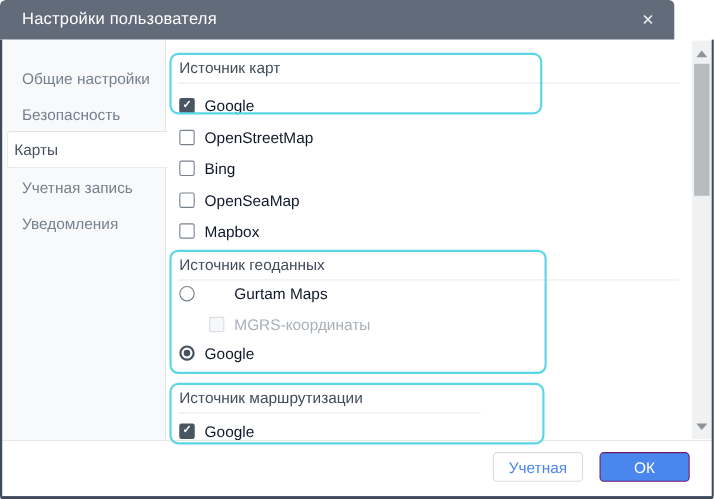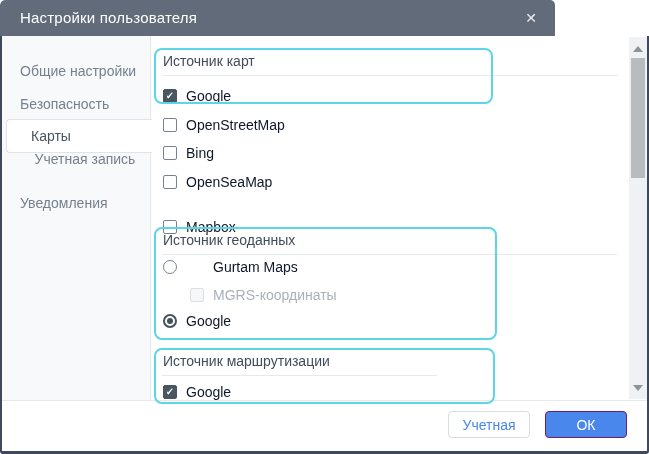--- a/index.html
+++ b/index.html
@@ -4,28 +4,28 @@
 <style>
   html,body{margin:0;padding:0;background:#fff;}
   *{box-sizing:border-box;font-family:"Liberation Sans", sans-serif;}
   .dialog{position:relative;width:649px;height:454px;background:#fff;overflow:hidden;border-radius:5px 5px 3px 3px;}
   
   .edge{position:absolute;background:#3e4a5c;z-index:20;}
   .edge.left{left:0;top:36px;width:2px;height:415px;}
   .edge.right{right:0;top:36px;width:2px;height:415px;}
   .edge.bottom{left:0;top:451px;width:649px;height:3px;}
   
-  .titlebar{position:absolute;left:0;top:0;width:555px;height:36px;background:#626b79;border-radius:5px 5px 0 0;z-index:21;}
+  .titlebar{position:absolute;left:0;top:0;width:613px;height:36px;background:#626b79;border-radius:5px 5px 0 0;z-index:21;}
   .titlebar .title{position:absolute;left:20px;top:0;line-height:36px;font-size:15px;font-weight:500;color:#ffffff;letter-spacing:.2px;}
   .titlebar .close{position:absolute;right:18px;top:0;line-height:36px;font-size:14px;color:#eceef2;cursor:pointer;}
   
   .sidebar-bg{position:absolute;left:2px;top:36px;width:148px;height:364px;background:#f8f9fa;}
   .divider-v{position:absolute;left:150px;top:36px;width:1px;height:364px;background:#e4e7e9;}
   .tab{position:absolute;left:2px;width:148px;height:33px;display:flex;align-items:center;padding-left:18px;font-size:14px;color:#76818f;cursor:pointer;}
-  .tab.selected{left:6px;top:119px;width:146px;height:34px;background:#ffffff;border:1px solid #e1e4e7;border-right:none;border-radius:4px 0 0 4px;color:#49545f;padding-left:24px;z-index:3;}
+  .tab.selected{left:6px;top:119px;width:146px;height:34px;background:#ffffff;border:1px solid #e1e4e7;border-right:none;border-radius:4px 0 0 4px;color:#49545f;padding-left:6px;z-index:3;}
   
   .hl{position:absolute;border:2px solid #5cd6e6;border-radius:8px;z-index:6;pointer-events:none;}
   .hl.b1{left:154px;top:48px;width:339px;height:56px;}
   .hl.b2{left:154px;top:227px;width:343px;height:113px;}
   .hl.b3{left:154px;top:348px;width:341px;height:56px;}
   
   .sec-title{position:absolute;left:163px;font-size:14px;font-weight:500;color:#414d5b;z-index:2;}
   .underline{position:absolute;height:1px;background:#e7e9eb;z-index:1;}
   .row{position:absolute;left:163px;height:20px;display:flex;align-items:center;gap:9px;cursor:pointer;z-index:2;}
   .row .lbl{font-size:14px;color:#0f172a;white-space:nowrap;}
@@ -67,21 +67,21 @@
   <div class="divider-v"></div>
   <div class="tab" style="top:87px;">
       <span>Безопасность</span>
     </div>
   <div class="tab" style="top:54px;">
       <span>Общие настройки</span>
     </div>
   <div class="tab selected">
       <span>Карты</span>
     </div>
-  <div class="tab" style="top:142px;justify-content:center;">
+  <div class="tab" style="top:153px;">
       <span>Учетная запись</span>
     </div>
   <div class="tab" style="top:186px;">
       <span>Уведомления</span>
     </div>
 
   <div class="hl b1"></div>
   <div class="hl b2"></div>
   <div class="hl b3"></div>
 
@@ -99,21 +99,21 @@
     <span class="lbl">OpenStreetMap</span>
   </div>
   <div class="row" style="top:143px;">
     <span class="cb"></span>
     <span class="lbl">Bing</span>
   </div>
   <div class="row" style="top:172px;text-align:right;">
     <span class="cb"></span>
     <span class="lbl">OpenSeaMap</span>
   </div>
-  <div class="row" style="top:217px;">
+  <div class="row" style="top:200px;">
     <span class="cb"></span>
     <span class="lbl">Mapbox</span>
   </div>
 
   <div class="sec-title" style="top:232px;">Источник геоданных</div>
   <div class="underline" style="left:162px;top:254px;width:455px;"></div>
 
   <div class="row" style="top:257px;gap:36px;">
     <span class="radio"></span>
     <span class="lbl">Gurtam Maps</span>

